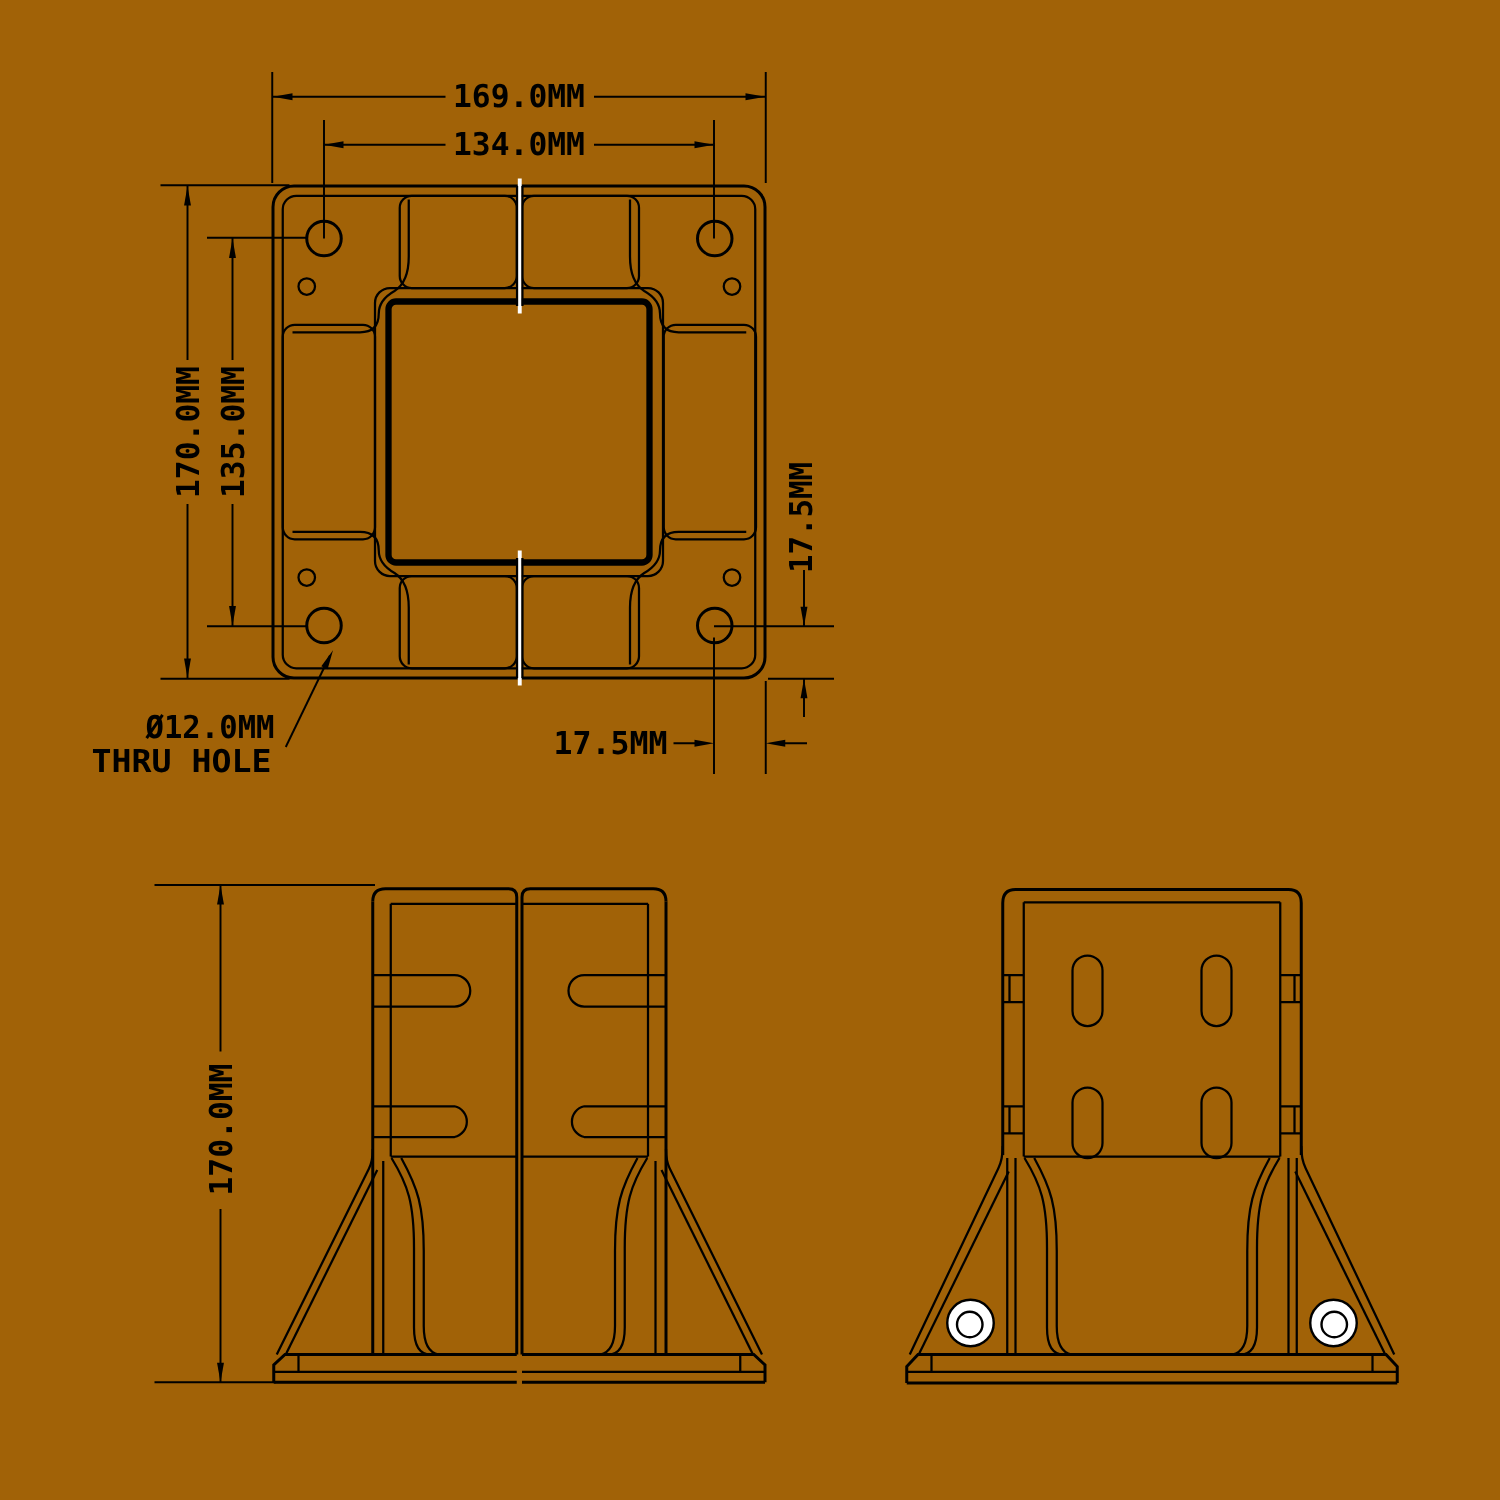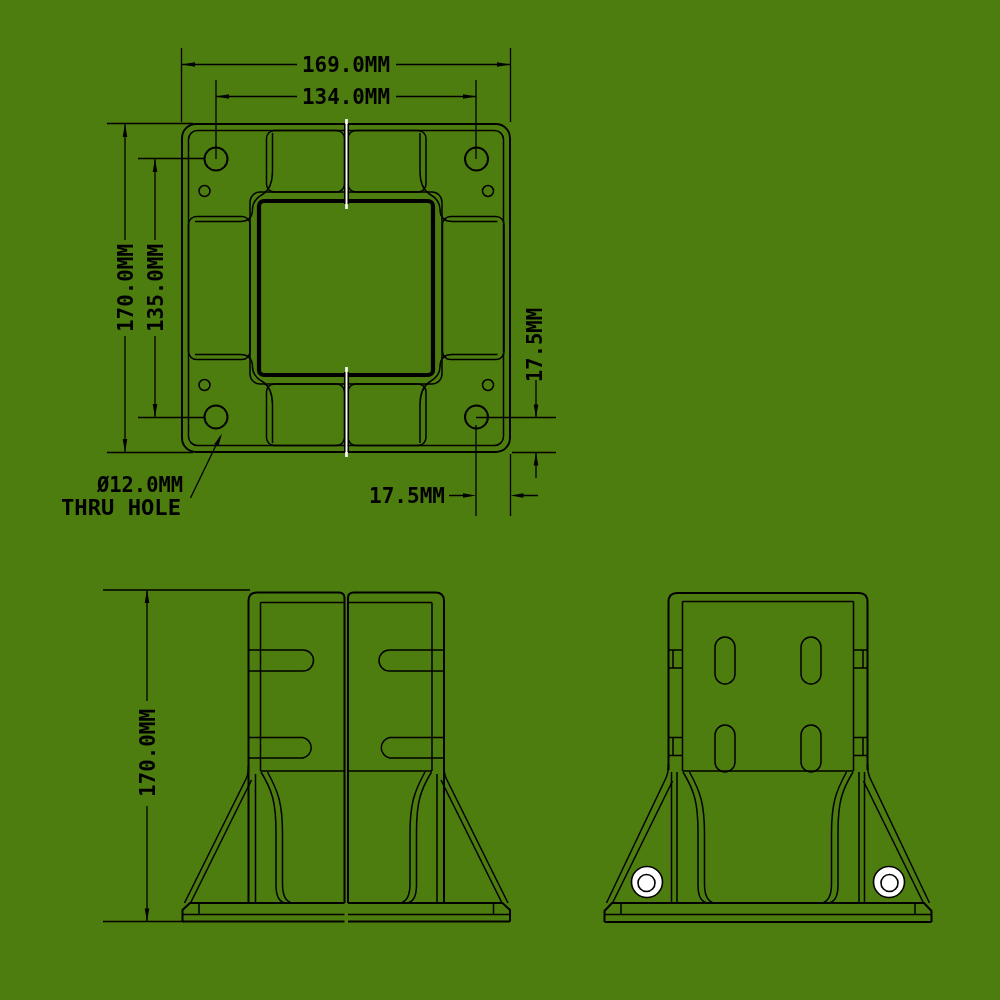--- a/index.html
+++ b/index.html
@@ -1,16 +1,16 @@
 <!DOCTYPE html>
 <html><head>
 <meta charset="utf-8">
 <style>
   html,body{margin:0;padding:0;background:#ffffff;}
-  .canvas{width:1000px;height:1000px;background:#4d7c0f;position:relative;overflow:hidden;}
+  .canvas{width:1000px;height:1000px;background:#a16207;position:relative;overflow:hidden;}
   svg{display:block;}
   .lnw{fill:none;stroke:#000;stroke-width:2;}
   .ln{fill:none;stroke:#000;stroke-width:1.5;}
   .bore{fill:none;stroke:#000;stroke-width:4.2;}
   .dm{fill:none;stroke:#000;stroke-width:1.3;}
   .ar{fill:#000;stroke:none;}
   .wh{fill:#fff;stroke:none;}
   .boss{fill:#fff;stroke:#000;stroke-width:1.6;}
   .dim{font-family:"DejaVu Sans Mono","Liberation Mono",monospace;font-size:21px;font-weight:bold;fill:#000;}
 </style>

